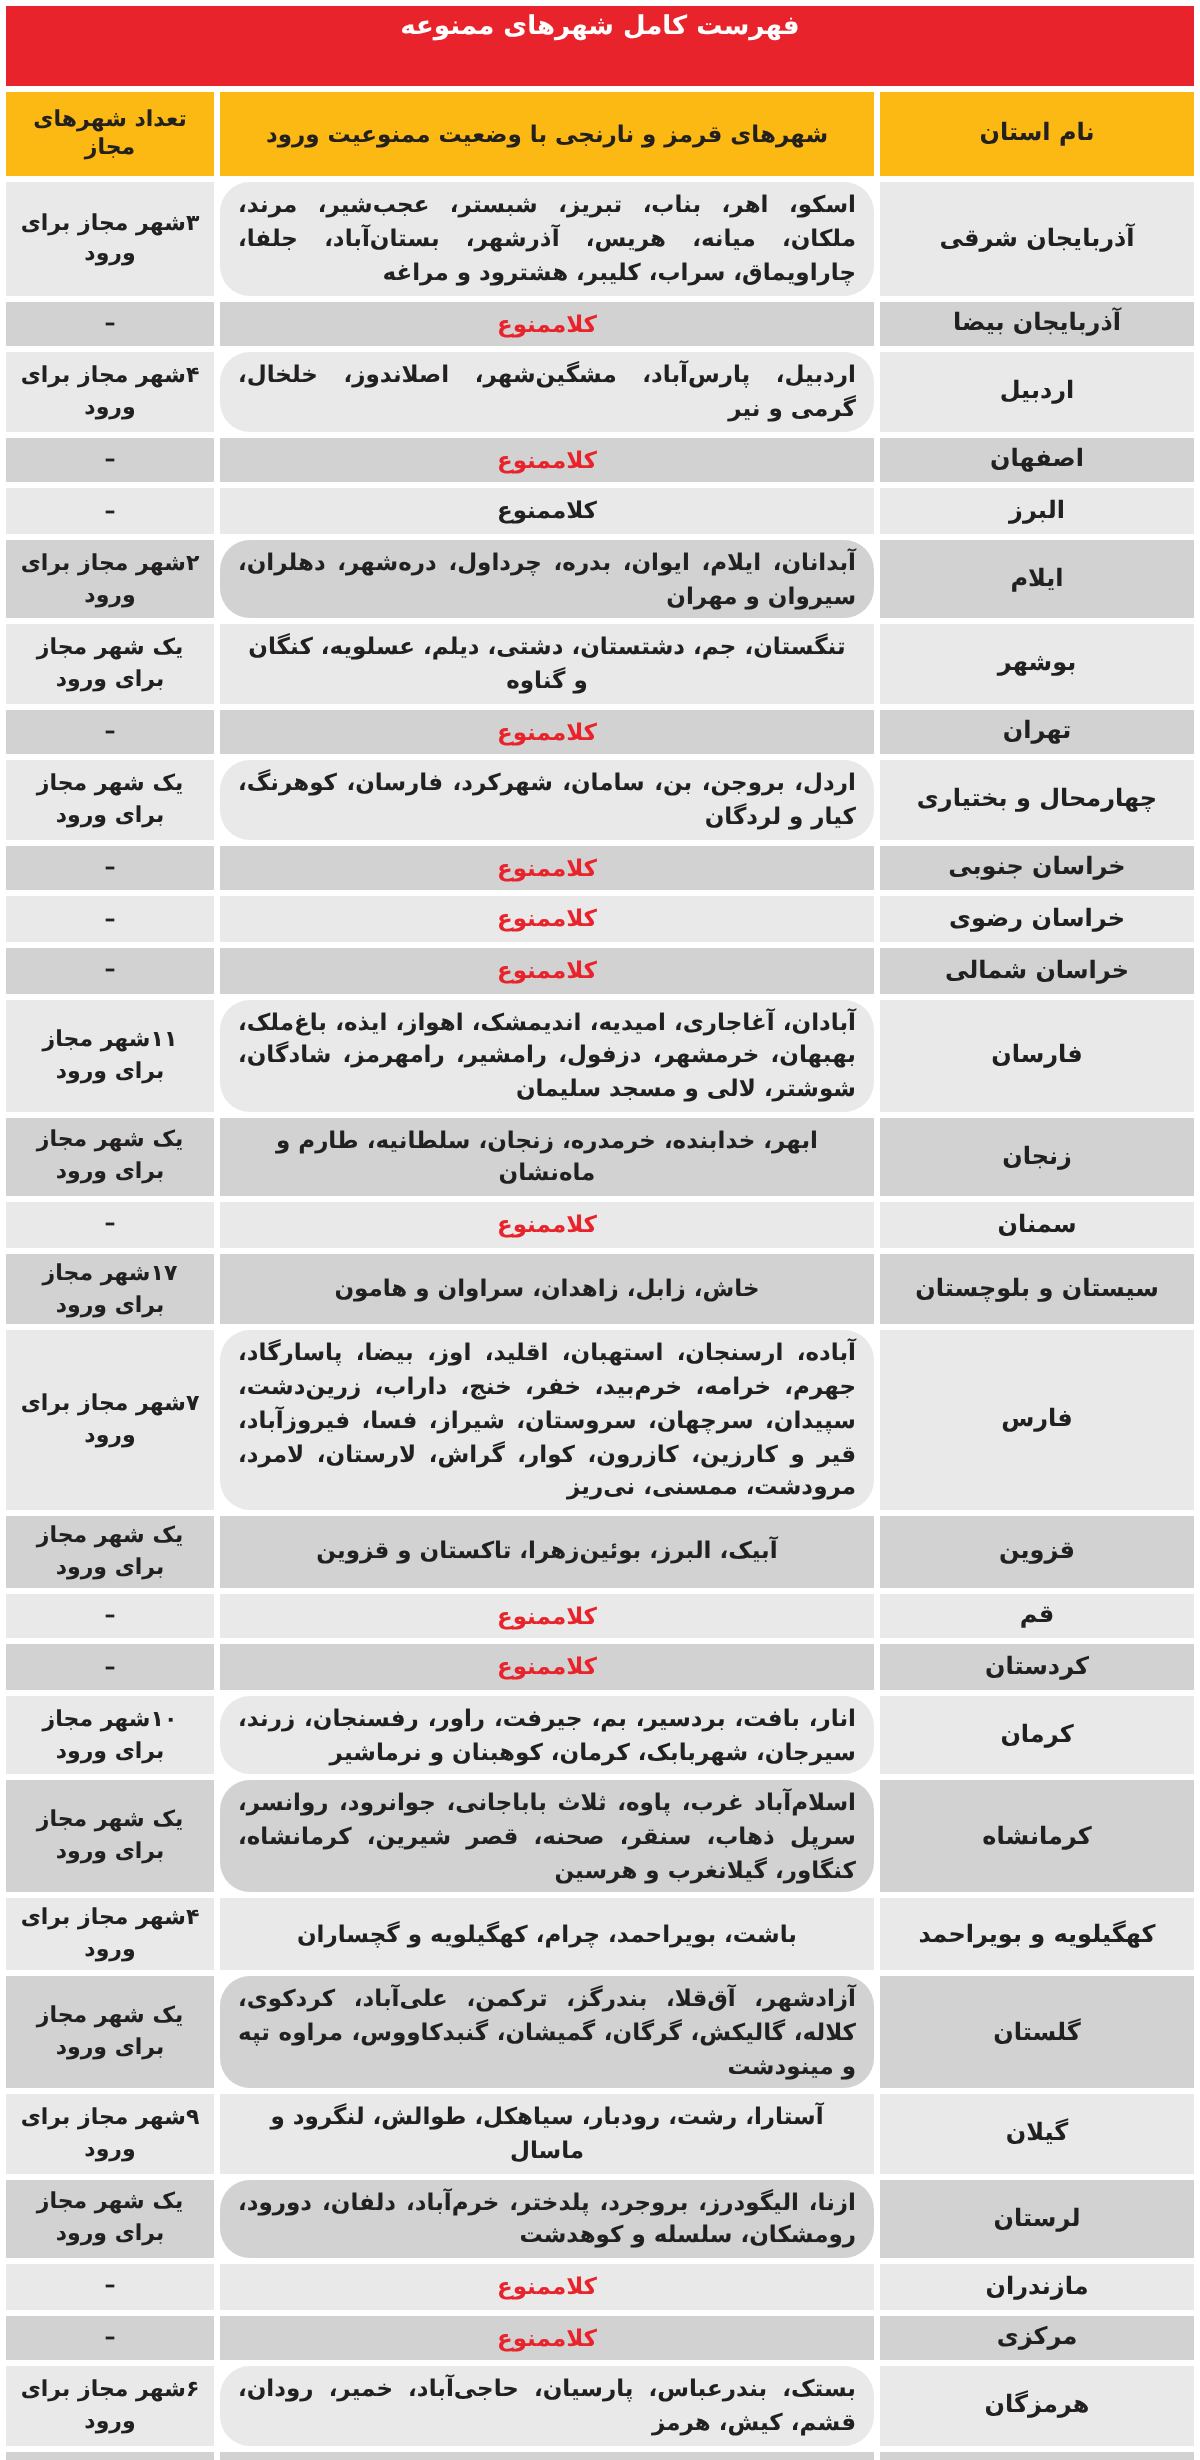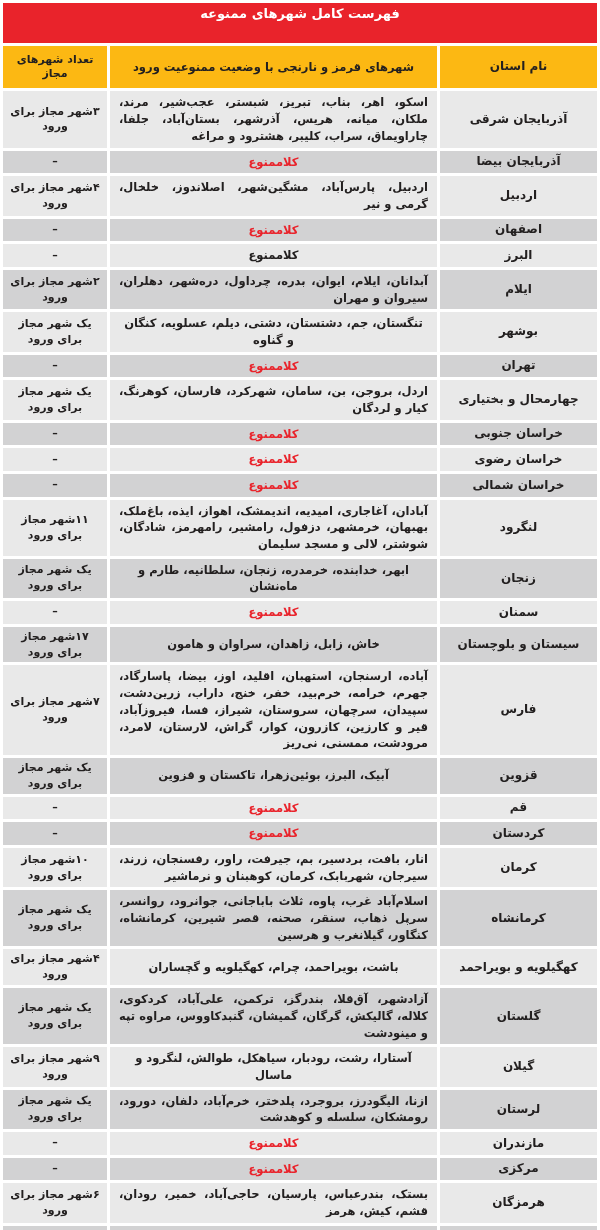--- a/index.html
+++ b/index.html
@@ -77,21 +77,21 @@
     font-weight:bold;
     font-size:12px;
     text-align:center;
     padding:7px 2px;
     line-height:1.3;
     justify-content:center;
   }
   .row:nth-child(odd) .cell{background:var(--row-light);}
   .row:nth-child(even) .cell{background:var(--row-dark);}
   .cities.center{text-align:center;}
-  .cities.justify{text-align:justify;}
+  .cities.justify{text-align:justify;border-radius:15px;}
   .cities.banned{color:var(--red);text-align:center;}
   .cities.banned.black{color:var(--text);}
 </style>
 </head>
 <body>
 
 <div class="page">
 
   <div class="title-bar">فهرست کامل شهرهای ممنوعه</div>
 
@@ -168,21 +168,21 @@
     <div class="cell count">–</div>
   </div>
 
   <div class="row">
     <div class="cell province">خراسان شمالی</div>
     <div class="cell cities banned">کلاممنوع</div>
     <div class="cell count">–</div>
   </div>
 
   <div class="row">
-    <div class="cell province">لنگرود</div>
+    <div class="cell province">فارسان</div>
     <div class="cell cities justify">آبادان، آغاجاری، امیدیه، اندیمشک، اهواز، ایذه، باغ‌ملک، بهبهان، خرمشهر، دزفول، رامشیر، رامهرمز، شادگان، شوشتر، لالی و مسجد سلیمان</div>
     <div class="cell count">۱۱شهر مجاز برای ورود</div>
   </div>
 
   <div class="row">
     <div class="cell province">زنجان</div>
     <div class="cell cities center">ابهر، خدابنده، خرمدره، زنجان، سلطانیه، طارم و ماه‌نشان</div>
     <div class="cell count">یک شهر مجاز برای ورود</div>
   </div>
 

